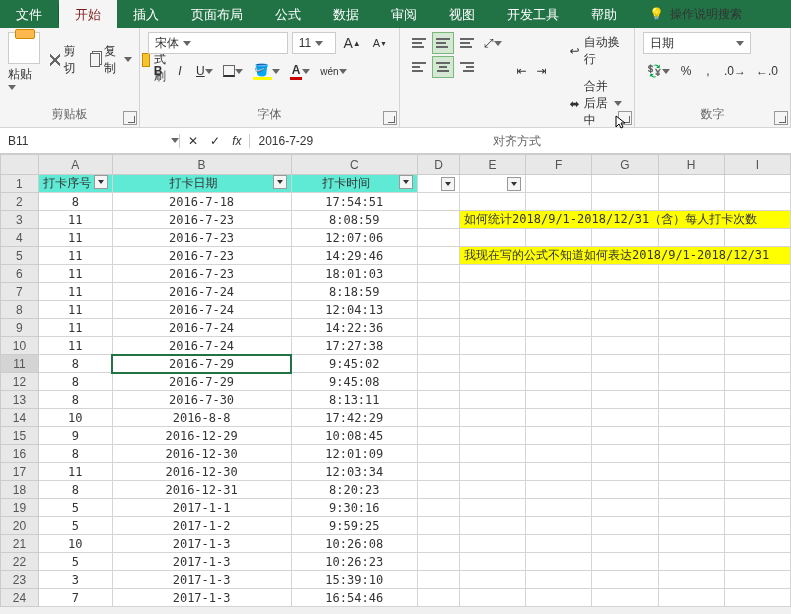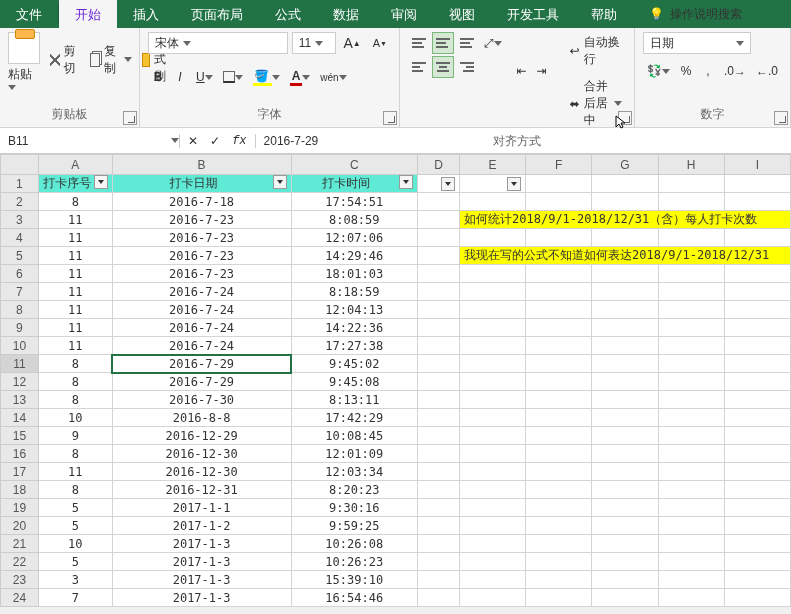--- a/index.html
+++ b/index.html
@@ -1,54 +1,54 @@
 <!DOCTYPE html>
 <html><head>
 <meta charset="utf-8">
 <style>
 *{box-sizing:border-box;margin:0;padding:0;font-family:"Microsoft YaHei","宋体",sans-serif;font-size:12px;color:#333}
 body{background:#f0f0f0;overflow:hidden;width:791px;height:614px;position:relative}
 .menubar{background:#217346;display:flex;height:28px;align-items:stretch}
 .menu-item{padding:6px 16px;color:#fff;cursor:pointer;font-size:13px}
-.menu-item.active{background:#f5f5f5;color:#6d28d9}
+.menu-item.active{background:#f5f5f5;color:#7f1d1d}
 .menu-sep{width:1px;background:#185c38;margin:4px 0}
 .lightbulb{margin-left:8px;display:flex;align-items:center;color:#fff;gap:6px;padding:0 8px}
 .ribbon{background:#f5f5f5;border-bottom:1px solid #d4d4d4;display:flex;height:100px}
 .rgroup{border-right:1px solid #d4d4d4;padding:4px 8px 2px;display:flex;flex-direction:column;justify-content:space-between;position:relative}
 .rgroup-label{text-align:center;color:#666;font-size:12px;padding:2px 0}
 .rbody{flex:1;display:flex;gap:6px;align-items:flex-start}
 .paste-col{display:flex;flex-direction:column;gap:2px}
 .paste-ico{width:32px;height:32px;background:#fff;border:1px solid #ccc;position:relative}
 .paste-ico:before{content:"";position:absolute;top:-4px;left:6px;width:18px;height:8px;background:#ffb84d;border:1px solid #cc8800;border-radius:2px}
 .mini-btns{display:flex;gap:2px}
 .mini-btn{display:flex;align-items:center;gap:4px;padding:2px 4px;cursor:pointer}
 .mini-ico{width:14px;height:14px;display:inline-block}
 .cut-ico{background:linear-gradient(45deg,transparent 45%,#666 45%,#666 55%,transparent 55%),linear-gradient(-45deg,transparent 45%,#666 45%,#666 55%,transparent 55%)}
 .copy-ico{border:1px solid #666;box-shadow:2px -2px 0 -1px #fff,2px -2px 0 #666}
 .brush-ico{background:#f4c430;border:1px solid #cc8800}
-.font-row{display:flex;gap:4px;align-items:center;margin-bottom:6px}
+.font-row{display:flex;gap:4px;align-items:center;margin-bottom:0}
 .sel{background:#fff;border:1px solid #ccc;padding:2px 6px;height:22px;display:flex;align-items:center;gap:4px}
 .caret{width:0;height:0;border-left:4px solid transparent;border-right:4px solid transparent;border-top:5px solid #666}
 .btn-row{display:flex;gap:2px}
 .btn-sm{min-width:20px;height:22px;border:1px solid transparent;display:flex;align-items:center;justify-content:center;cursor:pointer;padding:0 3px}
 .align-grid{display:grid;grid-template-columns:repeat(3,22px);grid-template-rows:repeat(2,22px);gap:2px}
 .align-cell{border:1px solid transparent;display:flex;flex-direction:column;justify-content:center;gap:2px;padding:3px;cursor:pointer}
 .align-cell.active{background:#d4e8d4;border-color:#7ab77a}
 .bar{height:2px;background:#666}
 .indent-col{display:flex;flex-direction:column;gap:2px}
 .wrap-merge{display:flex;flex-direction:column;gap:6px;margin-left:8px}
 .wm-btn{display:flex;align-items:center;gap:4px;padding:2px 4px;cursor:pointer}
 .launcher{position:absolute;bottom:2px;right:2px;width:14px;height:14px;border:1px solid #999;cursor:pointer}
 .launcher:before{content:"";position:absolute;bottom:1px;right:1px;width:6px;height:6px;border-right:1px solid #666;border-bottom:1px solid #666}
 .num-col{display:flex;flex-direction:column;gap:6px}
 .namebox-row{background:#fff;border-bottom:1px solid #ccc;display:flex;height:26px;align-items:center}
 .namebox{width:180px;border-right:1px solid #ccc;display:flex;align-items:center;padding:0 8px;gap:8px}
 .nb-input{border:none;outline:none;flex:1;font-size:12px}
 .fx-btns{display:flex;align-items:center;border-right:1px solid #ccc;padding:0 8px;gap:12px;color:#888}
-.fx-lbl{font-style:italic;font-family:Liberation Mono, monospace}
+.fx-lbl{font-style:italic;font-family:Liberation Sans, sans-serif}
 .formula{flex:1;display:flex;align-items:center;padding:0 8px}
 .grid-wrap{position:relative;background:#fff}
 table{border-collapse:collapse;width:100%}
 .corner{width:36px;height:20px;background:#e8e8e8;border:1px solid #ccc}
 .colh{background:#e8e8e8;border:1px solid #ccc;text-align:center;height:20px;color:#555;font-weight:normal}
 .rowh{background:#e8e8e8;border:1px solid #ccc;text-align:center;width:36px;color:#555;font-weight:normal}
 .rowh.active{background:#d4d4d4}
 td{border:1px solid #d4d4d4;height:18px;padding:0 4px;text-align:center;font-family:"宋体",monospace;white-space:nowrap}
 .hdr-cell{background:#5eead4}
 .filter-btn{float:right;width:14px;height:14px;border:1px solid #999;background:#f5f5f5;display:inline-flex;align-items:center;justify-content:center;margin-left:2px}

